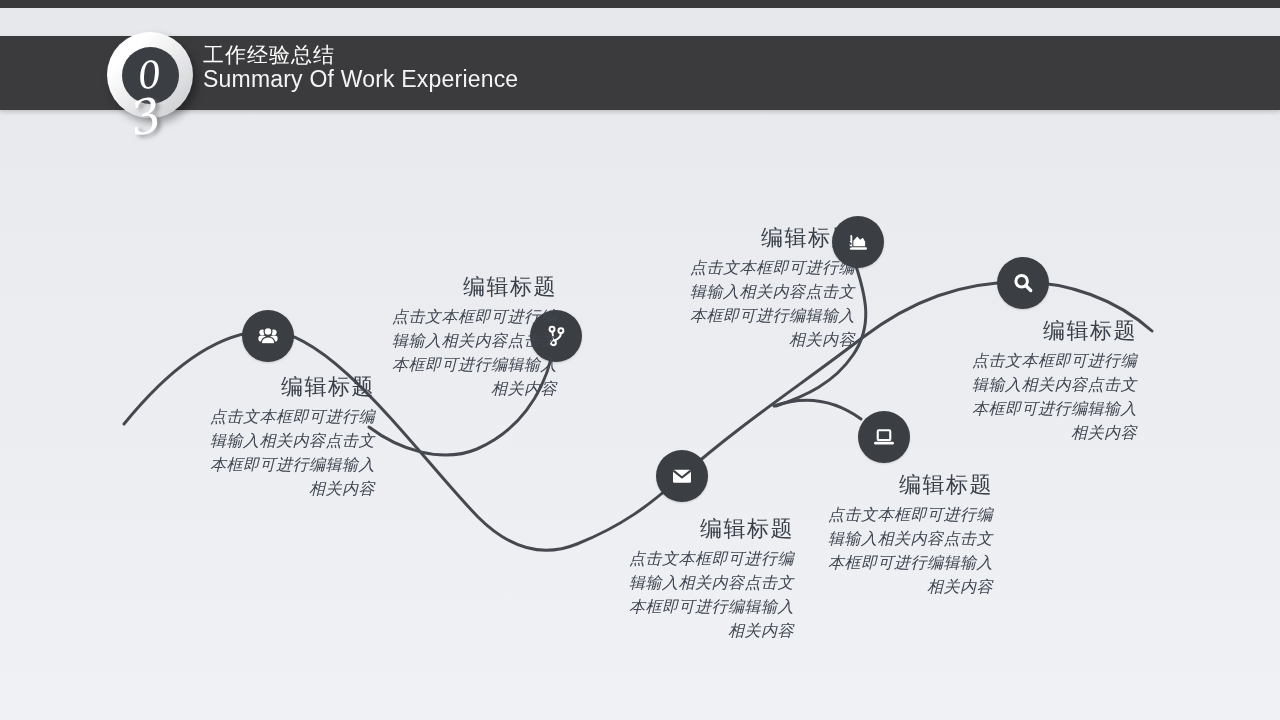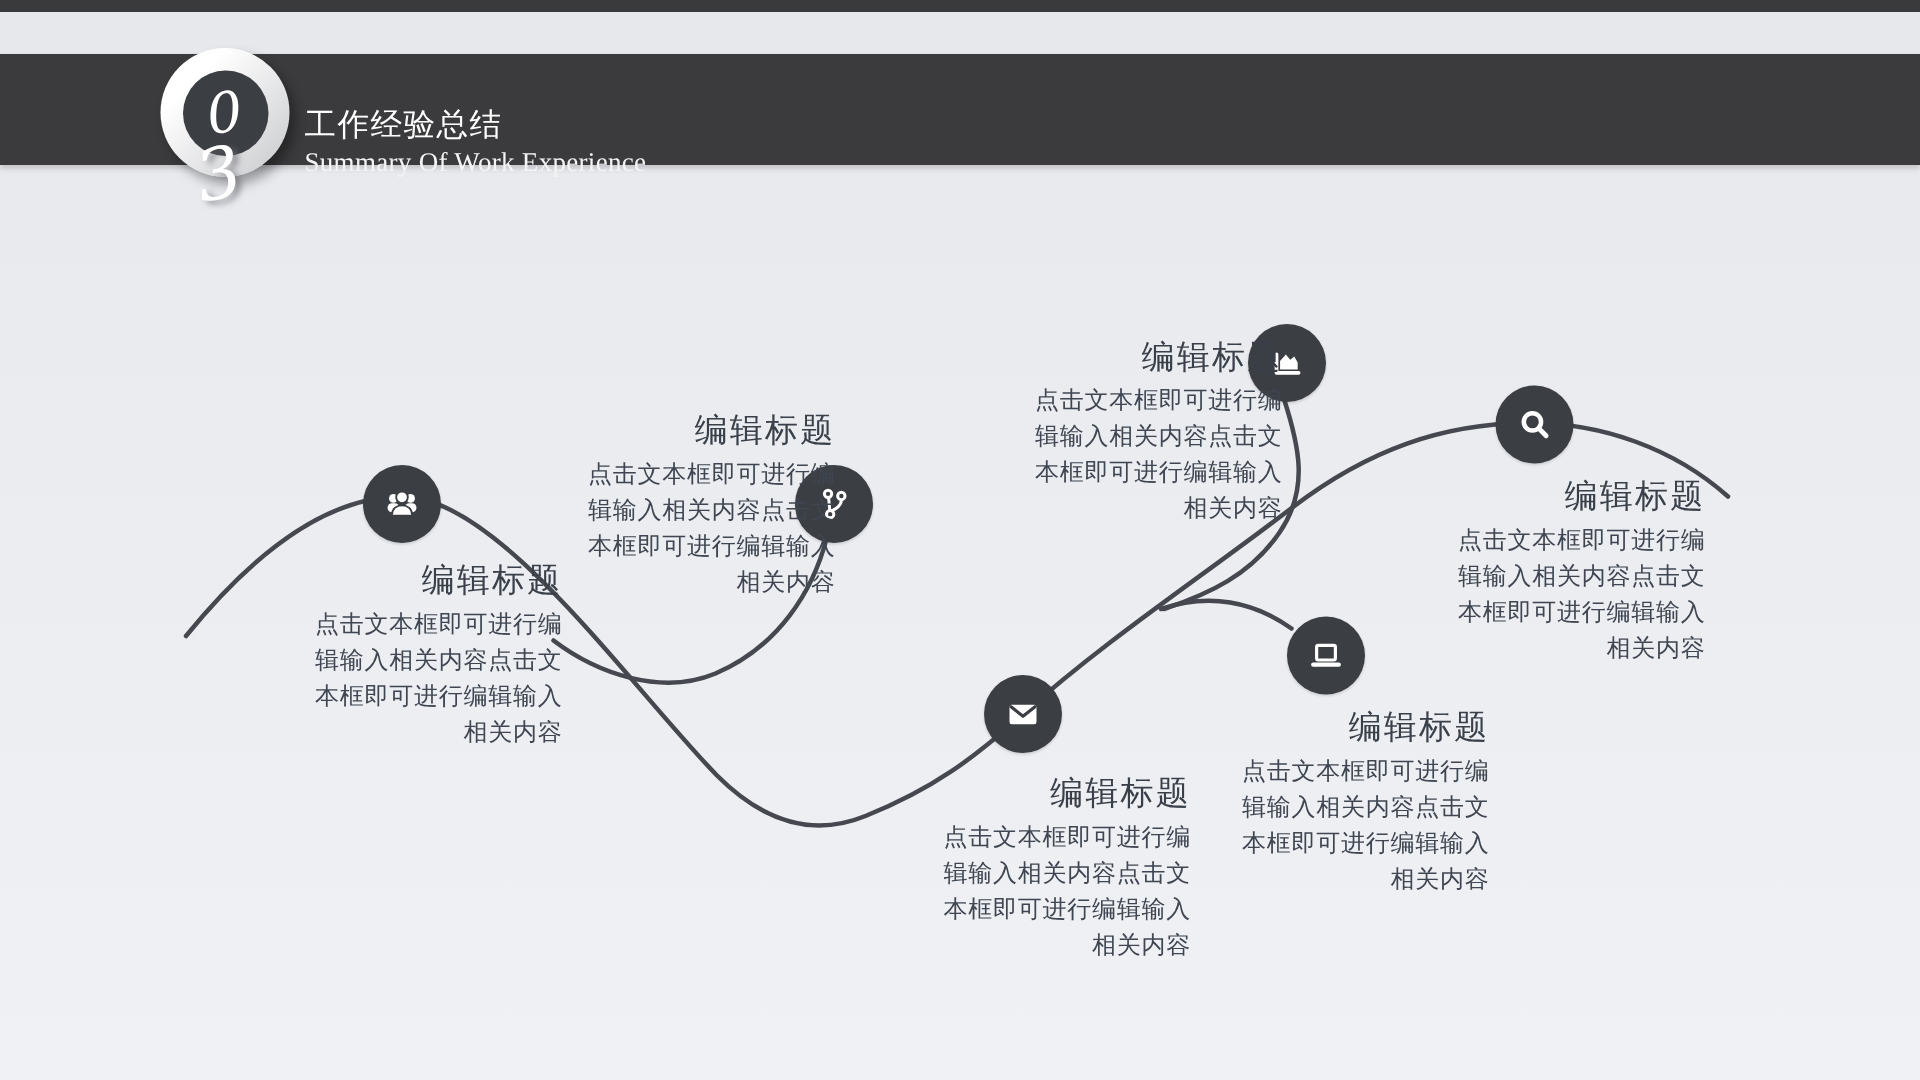--- a/index.html
+++ b/index.html
@@ -15,39 +15,39 @@
               background:linear-gradient(135deg,#ffffff 25%,#cfd0d3 90%);
               box-shadow:4px 5px 8px rgba(0,0,0,.35);z-index:7;
               display:flex;align-items:center;justify-content:center;}
   .badge-inner{width:57px;height:57px;border-radius:50%;background:#3b3e42;
                display:flex;align-items:center;justify-content:center;}
   .badge-zero{font-family:"DejaVu Serif",serif;font-style:italic;font-size:37px;color:#ffffff;
               transform:rotate(-8deg);line-height:1;}
   .badge-three{position:absolute;left:131px;top:93px;z-index:8;font-family:"DejaVu Serif",serif;
                font-style:italic;font-size:47px;color:#ffffff;transform:rotate(-12deg);
                text-shadow:3px 3px 4px rgba(110,110,115,.7);line-height:1;}
-  .header-titles{position:absolute;left:203px;top:71px;z-index:7;color:#ffffff;}
+  .header-titles{position:absolute;left:203px;top:42px;z-index:7;color:#ffffff;}
   .header-title{font-size:21px;line-height:26px;letter-spacing:1px;}
-  .header-subtitle{font-size:18px;line-height:22px;color:#f4f4f4;letter-spacing:.2px;font-family:Liberation Serif, serif;}
+  .header-subtitle{font-size:23px;line-height:22px;color:#f4f4f4;letter-spacing:.2px;}
 
   
   .curves{position:absolute;left:0;top:0;z-index:1;}
   .curves path{stroke:#45484e;stroke-width:3;fill:none;stroke-linecap:round;}
 
   
   .node-circle{position:absolute;width:52px;height:52px;border-radius:50%;background:#3b3e43;
                display:flex;align-items:center;justify-content:center;z-index:3;
                box-shadow:0 1px 2px rgba(0,0,0,.15);}
   .c1{left:242px;top:310px}.c2{left:530px;top:310px}.c3{left:832px;top:216px}
   .c4{left:656px;top:450px}.c5{left:858px;top:411px}.c6{left:997px;top:257px}
   .ntext{position:absolute;width:220px;text-align:right;z-index:4;}
   .t1{left:155px;top:372px}.t2{left:337px;top:272px}.t3{left:635px;top:223px}
   .t4{left:574px;top:514px}.t5{left:773px;top:470px}.t6{left:917px;top:316px}
   .node-title{font-size:22px;line-height:30px;color:#3a4049;letter-spacing:1.5px;}
-  .node-body{margin-top:3px;font-size:16px;line-height:24px;color:#3f4651;letter-spacing:.5px;}
+  .node-body{margin-top:3px;font-size:16px;line-height:24px;color:#3f4651;letter-spacing:.5px;font-style:italic;}
 </style>
 </head>
 <body>
 
 <div class="slide">
 
   <div class="top-strip"></div>
   <div class="header-bar"></div>
   <div class="badge-ring">
     <div class="badge-inner">

